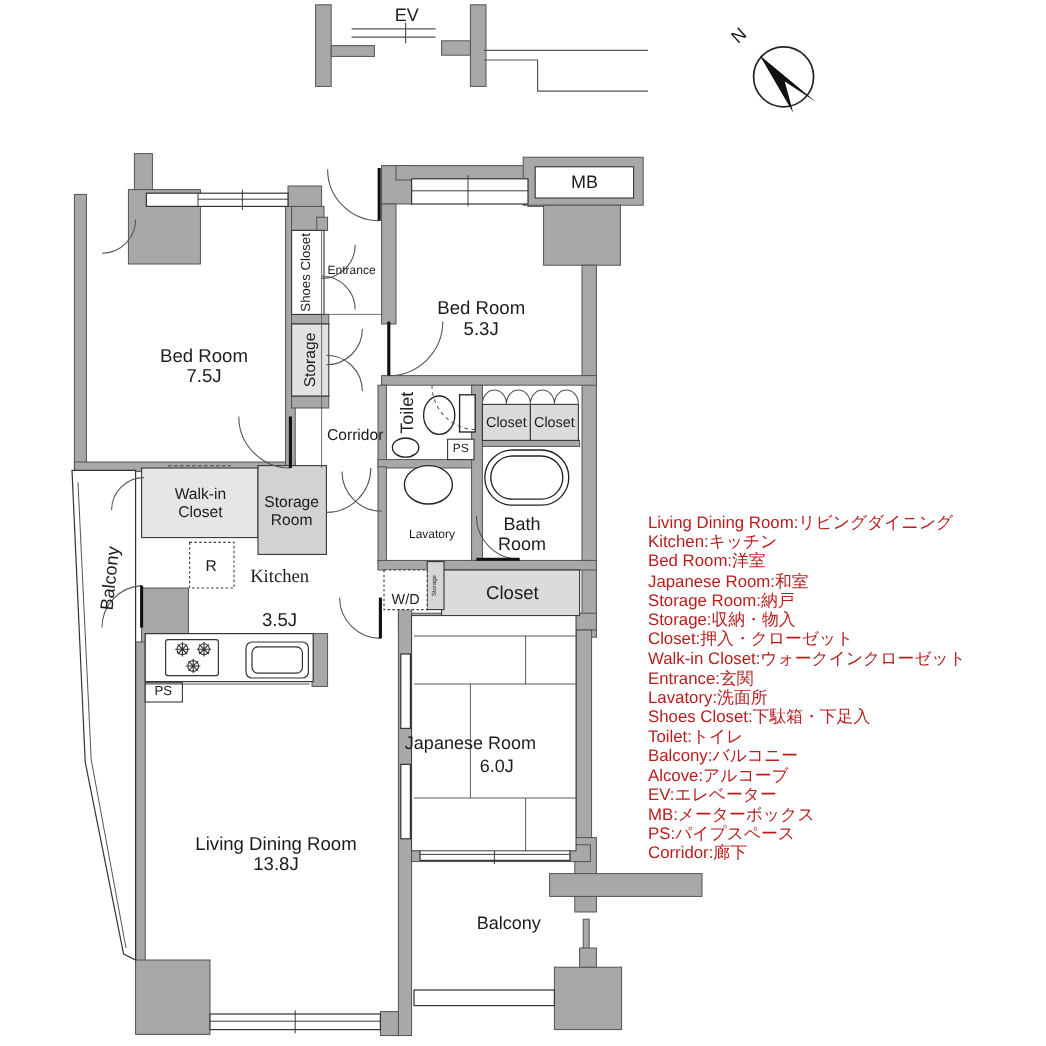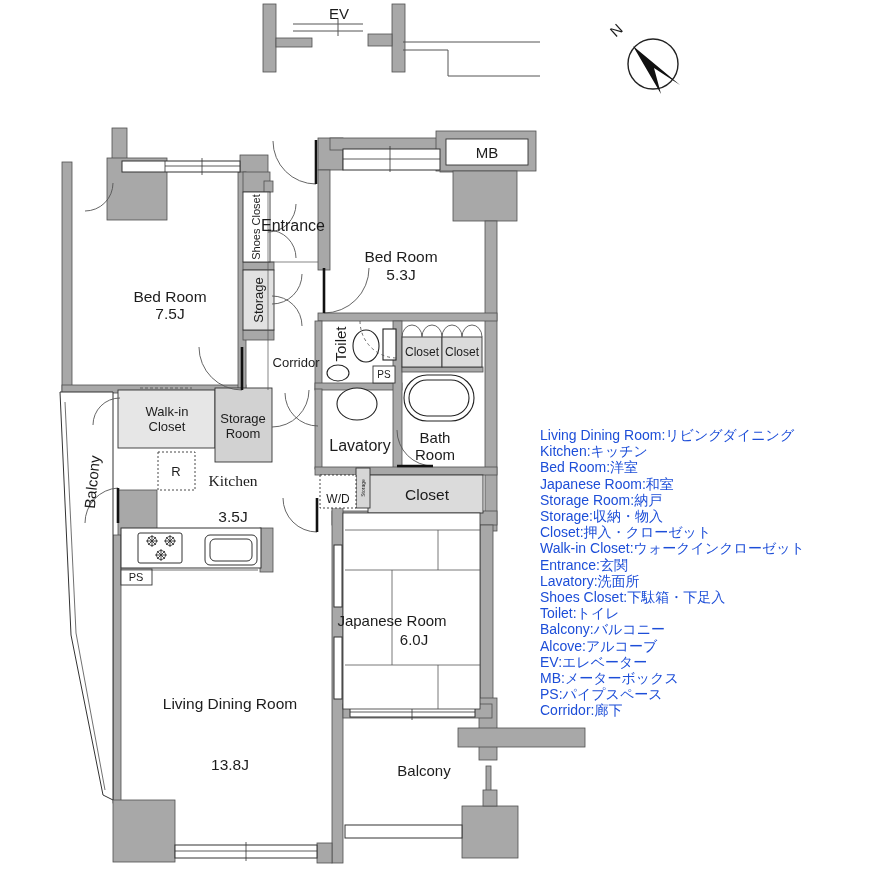--- a/index.html
+++ b/index.html
@@ -4,28 +4,28 @@
 <style>
   html,body{margin:0;padding:0;}
   body{width:872px;height:872px;background:#fff;position:relative;overflow:hidden;
        font-family:"Liberation Sans","DejaVu Sans",sans-serif;color:#1c1c1c;}
   #plan-svg{position:absolute;left:0;top:0;}
   .lbl{position:absolute;transform:translate(-50%,-50%);white-space:nowrap;
        color:#1c1c1c;line-height:1;}
   .lbl.rot{transform:translate(-50%,-50%) rotate(-90deg);}
   .f16{font-size:15.5px;}
   .f15{font-size:15px;}
-  .f14{font-size:16px;}
+  .f14{font-size:10px;}
   .f13{font-size:13px;}
   .f12{font-size:12px;}
   .f11{font-size:11px;}
   .f10{font-size:10px;}
   .f5{font-size:5px;}
   #legend{position:absolute;left:540px;top:427px;font-size:14px;line-height:16.2px;
-          color:#1d4ed8;}
+          color:#b91c1c;}
   #compass-n{transform:translate(-50%,-50%) rotate(-42deg);font-size:15px;}
   #balcony-left-lbl{transform:translate(-50%,-50%) rotate(-84deg);font-size:15px;}
 </style>
 </head>
 <body>
 
 <svg id="plan-svg" width="872" height="872" viewBox="0 0 872 872">
 
   <g fill="#a8a8a8" stroke="#4f4f4f" stroke-width="0.8">
 
@@ -225,21 +225,21 @@
 
 <div class="lbl f13" style="left:176px;top:471px;">R</div>
 
 <div class="lbl f16" style="left:233px;top:481px;font-family:Liberation Serif, serif;">Kitchen</div>
 <div class="lbl f16" style="left:233px;top:499px;margin-top:18px;">3.5J</div>
 
 <div class="lbl" id="balcony-left-lbl" style="left:92px;top:482px;">Balcony</div>
 <div class="lbl f11" style="left:136px;top:577px;">PS</div>
 
 <div class="lbl f16" style="left:230px;top:704px;">Living Dining Room</div>
-<div class="lbl f16" style="left:230px;top:721px;margin-top:44px;">13.8J</div>
+<div class="lbl f16" style="left:230px;top:721px;">13.8J</div>
 
 <div class="lbl f15" style="left:392px;top:620px;">Japanese Room</div>
 <div class="lbl f15" style="left:414px;top:639px;">6.0J</div>
 
 <div class="lbl f15" style="left:424px;top:770px;">Balcony</div>
 
 <div id="legend">
   <div>Living Dining Room:リビングダイニング</div>
   <div>Kitchen:キッチン</div>
   <div>Bed Room:洋室</div>

